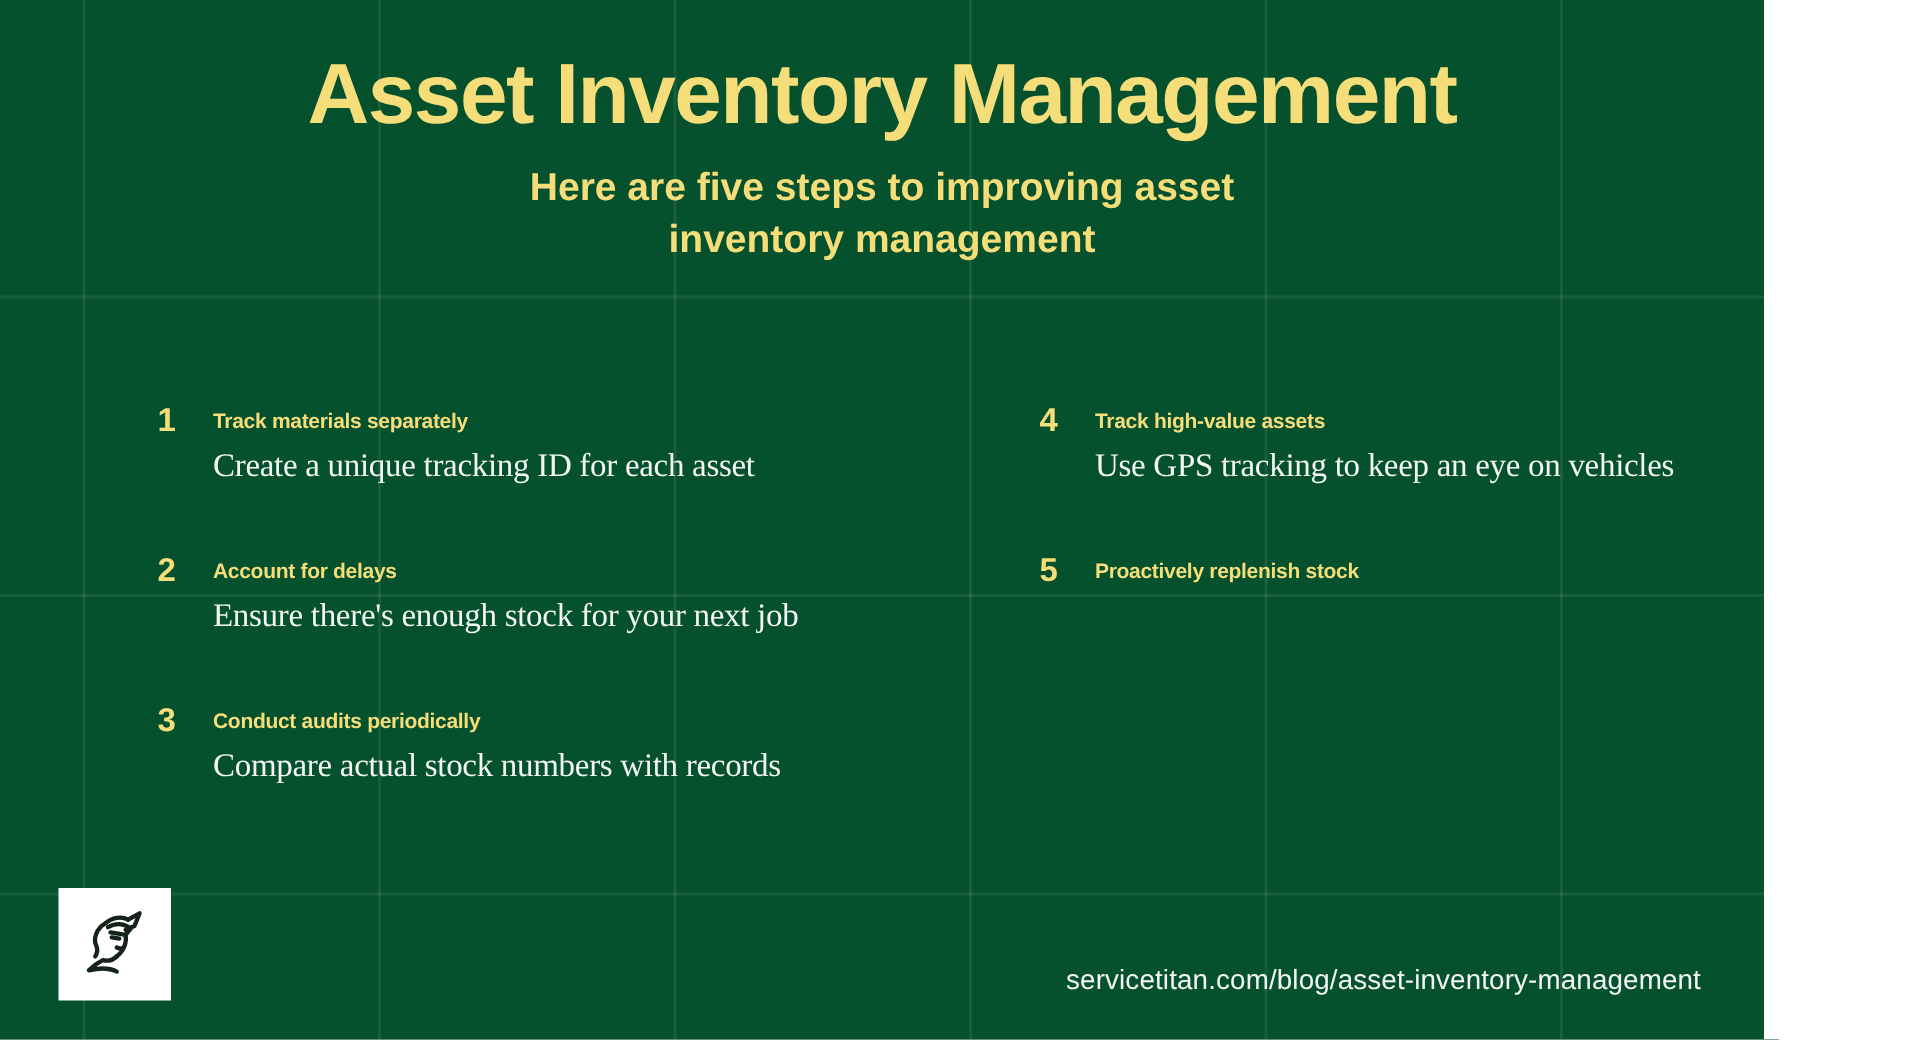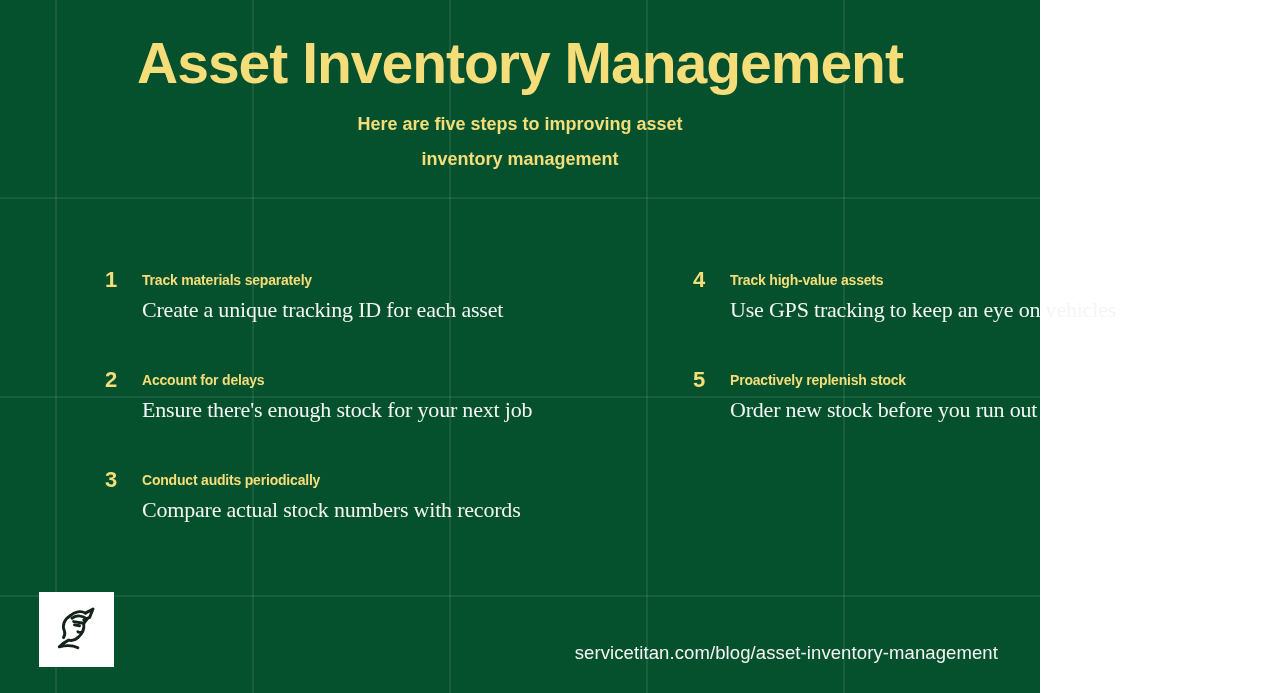--- a/index.html
+++ b/index.html
@@ -1,21 +1,21 @@
 <!DOCTYPE html>
 <html style="--bg-green: #05502D; --grid-line: rgba(255,255,255,0.08); --accent-yellow: #F5DD7A; --text-white: #F4F6F3; --logo-bg: #FFFFFF; --logo-ink: #15231A;"><head>
 <meta charset="utf-8">
 <style>
   * { margin: 0; padding: 0; box-sizing: border-box; }
   html, body { width: 1280px; height: 693px; overflow: hidden; }
   body { font-family: "Liberation Sans", sans-serif; }
 
   .canvas {
     position: relative;
-    width: 1040px;
+    width: 1176px;
     height: 693px;
     background-color: var(--bg-green, #05502D);
     background-image:
       linear-gradient(to right, var(--grid-line, rgba(255,255,255,0.08)), var(--grid-line, rgba(255,255,255,0.08)) 2px, transparent 2px),
       linear-gradient(to bottom, var(--grid-line, rgba(255,255,255,0.08)), var(--grid-line, rgba(255,255,255,0.08)) 2px, transparent 2px);
     background-size: 197px 199px, 197px 199px;
     background-position: 55px 0px, 0px 197px;
     background-repeat: repeat, repeat;
   }
 
@@ -28,21 +28,21 @@
   }
   .title {
     font-size: 57px;
     font-weight: bold;
     letter-spacing: -1px;
     line-height: 62px;
     color: var(--accent-yellow, #F5DD7A);
   }
   .subtitle {
     margin-top: 13px;
-    font-size: 18px;
+    font-size: 26px;
     font-weight: bold;
     line-height: 35px;
     color: var(--accent-yellow, #F5DD7A);
   }
 
   .col { position: absolute; width: 560px; }
   .col-left  { left: 105px; top: 265px; }
   .col-right { left: 693px; top: 265px; }
 
   .step { display: flex; margin-bottom: 40px; }
@@ -136,21 +136,20 @@
       <div class="step-num">4</div>
       <div class="step-body">
         <div class="step-title">Track high-value assets</div>
         <div class="step-desc">Use GPS tracking to keep an eye on vehicles</div>
       </div>
     </div>
     <div class="step">
       <div class="step-num">5</div>
       <div class="step-body">
         <div class="step-title">Proactively replenish stock</div>
-        <div class="step-desc">Order new stock before you run out</div>
       </div>
     </div>
   </div>
 
   <div class="logo-box">
     <svg width="54" height="54" viewBox="0 0 64 64" aria-hidden="true">
       <g fill="none" stroke="#15231A" stroke-width="3.4" stroke-linecap="round" stroke-linejoin="round">
 
         <path d="M24 15 C17 19 14 27 17 33 C18 36 18 38 16 41"></path>
 

